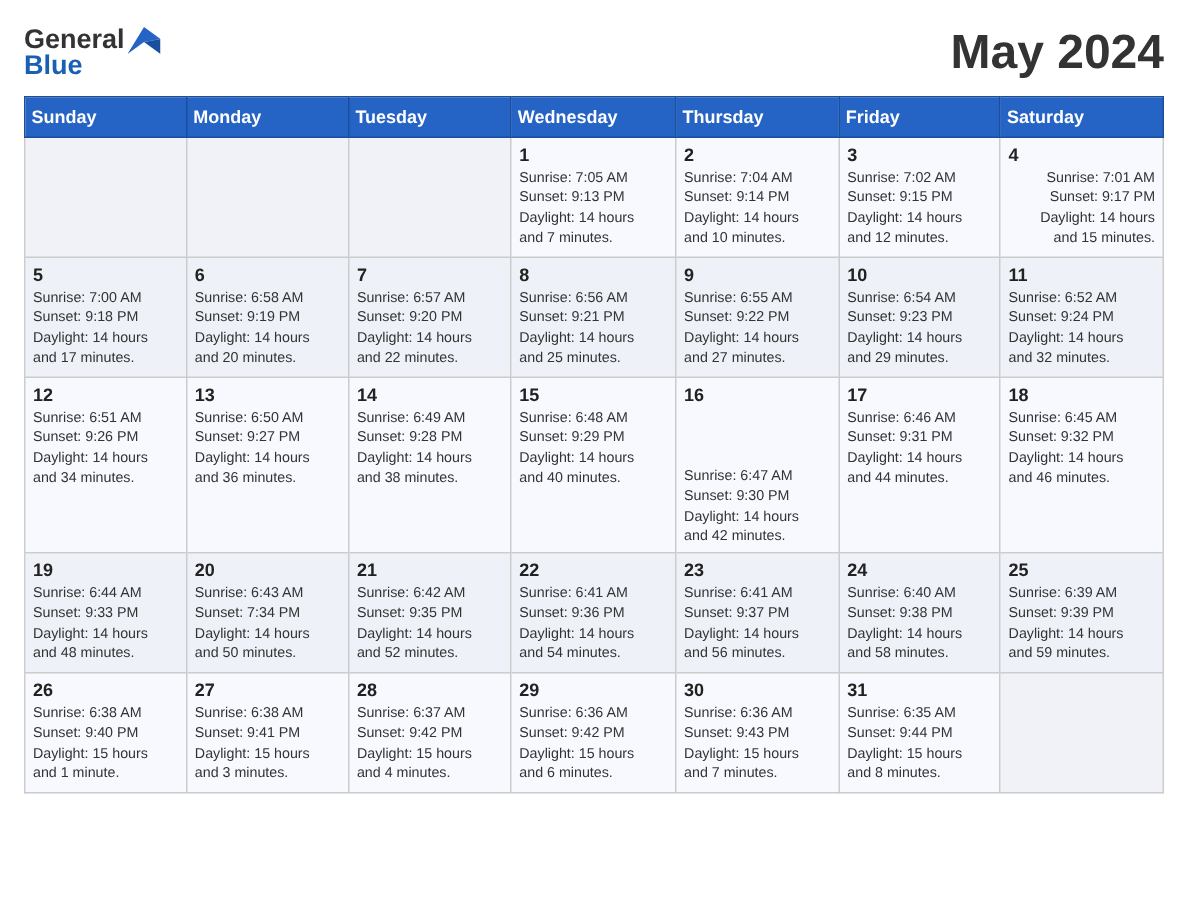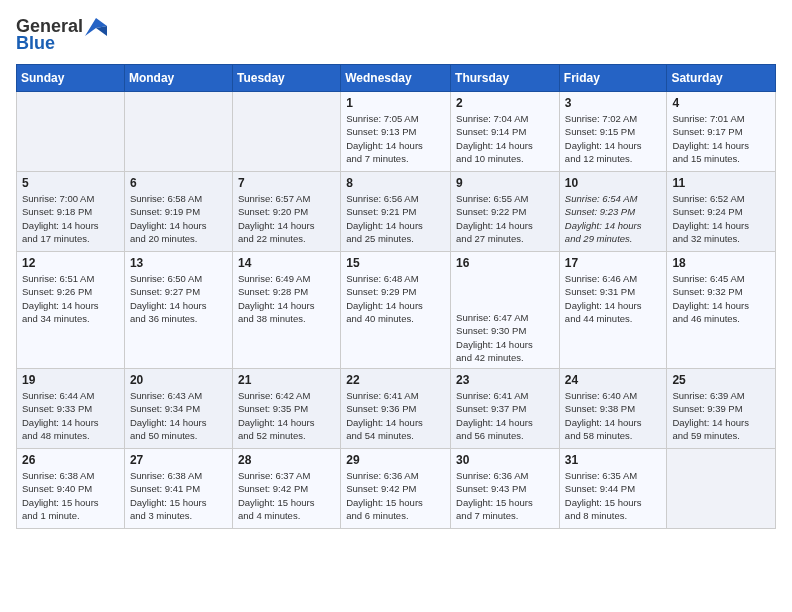--- a/index.html
+++ b/index.html
@@ -98,20 +98,21 @@
         <span class="logo-text-general">General</span>
         <svg width="22" height="18" viewBox="0 0 22 18" style="margin-left:2px;">
           <polygon points="0,18 11,0 22,8 11,10" fill="#2563c5"></polygon>
           <polygon points="11,10 22,8 22,18" fill="#1a4fa0"></polygon>
         </svg>
       </div>
       <span class="logo-text-blue" style="margin-top:-4px;">Blue</span>
     </div>
   </div>
   <div class="title-block">
+    <div class="month-title">May 2024</div>
   </div>
 </div>
 
 <table>
   <thead>
     <tr>
     <th>Sunday</th>
         <th>Monday</th>
         <th>Tuesday</th>
         <th>Wednesday</th>
@@ -141,21 +142,21 @@
         </td>
         <td>
           <span class="day-number">3</span>
           <div class="day-info" style="white-space: pre-line;">Sunrise: 7:02 AM
 Sunset: 9:15 PM
 Daylight: 14 hours
 and 12 minutes.</div>
         </td>
         <td>
           <span class="day-number">4</span>
-          <div class="day-info" style="white-space: pre-line;">Sunrise: 7:01 AM
+          <div class="day-info" style="white-space: pre-line; text-align: right;">Sunrise: 7:01 AM
 Sunset: 9:17 PM
 Daylight: 14 hours
 and 15 minutes.</div>
         </td>
       </tr>
       <tr>
         <td>
           <span class="day-number">5</span>
           <div class="day-info" style="white-space: pre-line;">Sunrise: 7:00 AM
 Sunset: 9:18 PM
@@ -185,21 +186,21 @@
         </td>
         <td>
           <span class="day-number">9</span>
           <div class="day-info" style="white-space: pre-line;">Sunrise: 6:55 AM
 Sunset: 9:22 PM
 Daylight: 14 hours
 and 27 minutes.</div>
         </td>
         <td>
           <span class="day-number">10</span>
-          <div class="day-info" style="white-space: pre-line; font-style: italic;">Sunrise: 6:54 AM
+          <div class="day-info" style="white-space: pre-line;">Sunrise: 6:54 AM
 Sunset: 9:23 PM
 Daylight: 14 hours
 and 29 minutes.</div>
         </td>
         <td>
           <span class="day-number">11</span>
           <div class="day-info" style="white-space: pre-line;">Sunrise: 6:52 AM
 Sunset: 9:24 PM
 Daylight: 14 hours
 and 32 minutes.</div>
@@ -260,21 +261,21 @@
         <td>
           <span class="day-number">19</span>
           <div class="day-info" style="white-space: pre-line;">Sunrise: 6:44 AM
 Sunset: 9:33 PM
 Daylight: 14 hours
 and 48 minutes.</div>
         </td>
         <td>
           <span class="day-number">20</span>
           <div class="day-info" style="white-space: pre-line;">Sunrise: 6:43 AM
-Sunset: 9:34 PM
+Sunset: 7:34 PM
 Daylight: 14 hours
 and 50 minutes.</div>
         </td>
         <td>
           <span class="day-number">21</span>
           <div class="day-info" style="white-space: pre-line;">Sunrise: 6:42 AM
 Sunset: 9:35 PM
 Daylight: 14 hours
 and 52 minutes.</div>
         </td>

